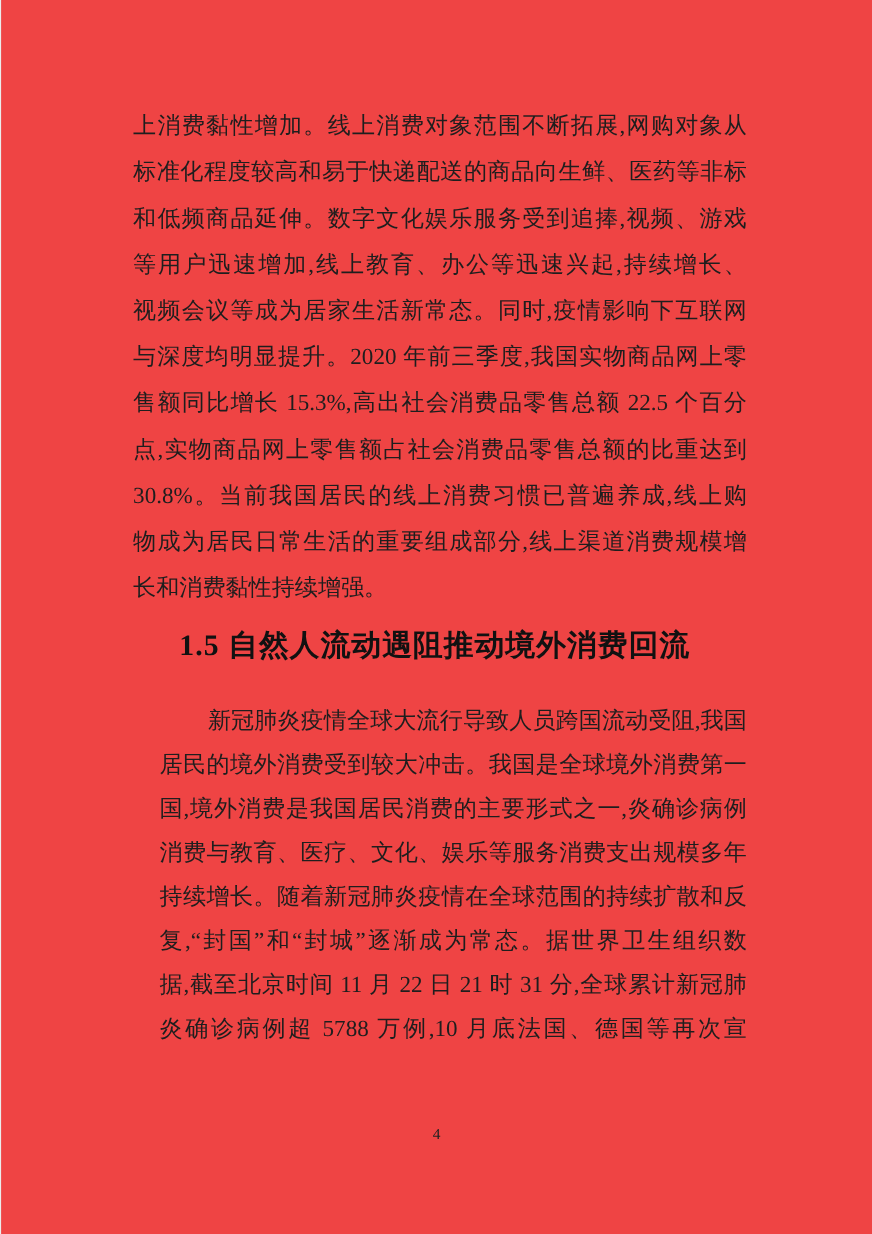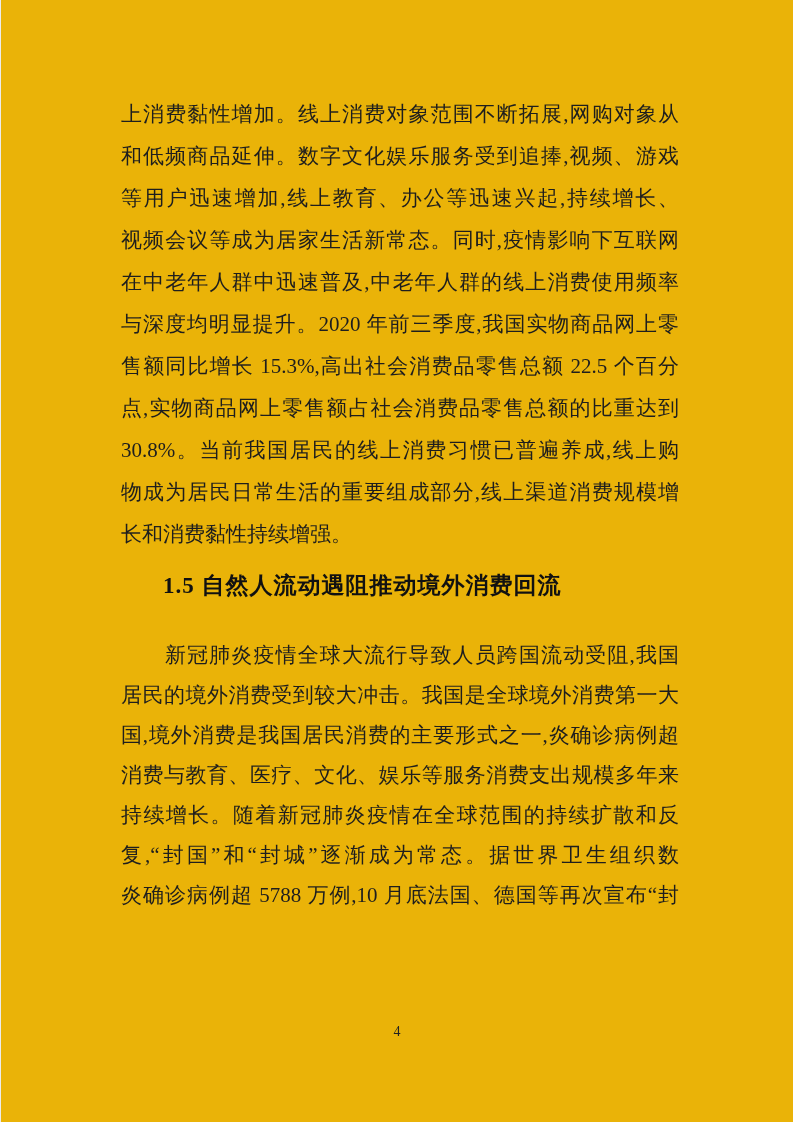--- a/index.html
+++ b/index.html
@@ -4,21 +4,21 @@
 <style>
   * { margin: 0; padding: 0; box-sizing: border-box; }
   html, body {
     background: #ffffff;
     font-family: "Liberation Serif", "DejaVu Serif", serif;
   }
   .page {
     position: relative;
     width: 793px;
     height: 1122px;
-    background: #eab308;
+    background: #ef4444;
     border-left: 1px solid #ececec;
     overflow: hidden;
     color: #1e1e1e;
   }
   .text-column {
     position: absolute;
     left: 120px;
     top: 93px;
     width: 558px;
   }
@@ -28,33 +28,34 @@
     line-height: 42px;
     font-size: 21px;
     color: #1e1e1e;
     text-align: justify;
     text-align-last: justify;
     overflow: hidden;
   }
   .para2 .line {
     height: 40px;
     line-height: 40px;
+    margin-left: 24px;
   }
   .line.flush {
     text-align: left;
     text-align-last: left;
   }
   .line.indent2 {
     text-indent: 44px;
   }
   .section-heading {
     margin: 16px 0 34px 0;
     padding-left: 42px;
     line-height: 30px;
-    font-size: 23px;
+    font-size: 27px;
     font-weight: bold;
     letter-spacing: 1px;
     color: #111111;
   }
   .page-number {
     position: absolute;
     left: 0;
     top: 1022px;
     width: 100%;
     text-align: center;
@@ -64,40 +65,41 @@
   }
 </style>
 </head>
 <body>
 
 <div class="page">
   <div class="text-column">
 
     <div class="para para1">
       <div class="line">上消费黏性增加。线上消费对象范围不断拓展,网购对象从</div>
+      <div class="line">标准化程度较高和易于快递配送的商品向生鲜、医药等非标</div>
       <div class="line">和低频商品延伸。数字文化娱乐服务受到追捧,视频、游戏</div>
       <div class="line">等用户迅速增加,线上教育、办公等迅速兴起,持续增长、</div>
       <div class="line">视频会议等成为居家生活新常态。同时,疫情影响下互联网</div>
-      <div class="line">在中老年人群中迅速普及,中老年人群的线上消费使用频率</div>
       <div class="line">与深度均明显提升。2020 年前三季度,我国实物商品网上零</div>
       <div class="line">售额同比增长 15.3%,高出社会消费品零售总额 22.5 个百分</div>
       <div class="line">点,实物商品网上零售额占社会消费品零售总额的比重达到</div>
       <div class="line">30.8%。当前我国居民的线上消费习惯已普遍养成,线上购</div>
       <div class="line">物成为居民日常生活的重要组成部分,线上渠道消费规模增</div>
       <div class="line flush">长和消费黏性持续增强。</div>
     </div>
 
     <div class="section-heading">1.5 自然人流动遇阻推动境外消费回流</div>
 
     <div class="para para2">
       <div class="line indent2">新冠肺炎疫情全球大流行导致人员跨国流动受阻,我国</div>
       <div class="line">居民的境外消费受到较大冲击。我国是全球境外消费第一大</div>
       <div class="line">国,境外消费是我国居民消费的主要形式之一,炎确诊病例超</div>
       <div class="line">消费与教育、医疗、文化、娱乐等服务消费支出规模多年来</div>
       <div class="line">持续增长。随着新冠肺炎疫情在全球范围的持续扩散和反</div>
       <div class="line">复,“封国”和“封城”逐渐成为常态。据世界卫生组织数</div>
+      <div class="line">据,截至北京时间 11 月 22 日 21 时 31 分,全球累计新冠肺</div>
       <div class="line">炎确诊病例超 5788 万例,10 月底法国、德国等再次宣布“封</div>
     </div>
 
   </div>
 
   <div class="page-number">4</div>
 </div>
 
 </body></html>

